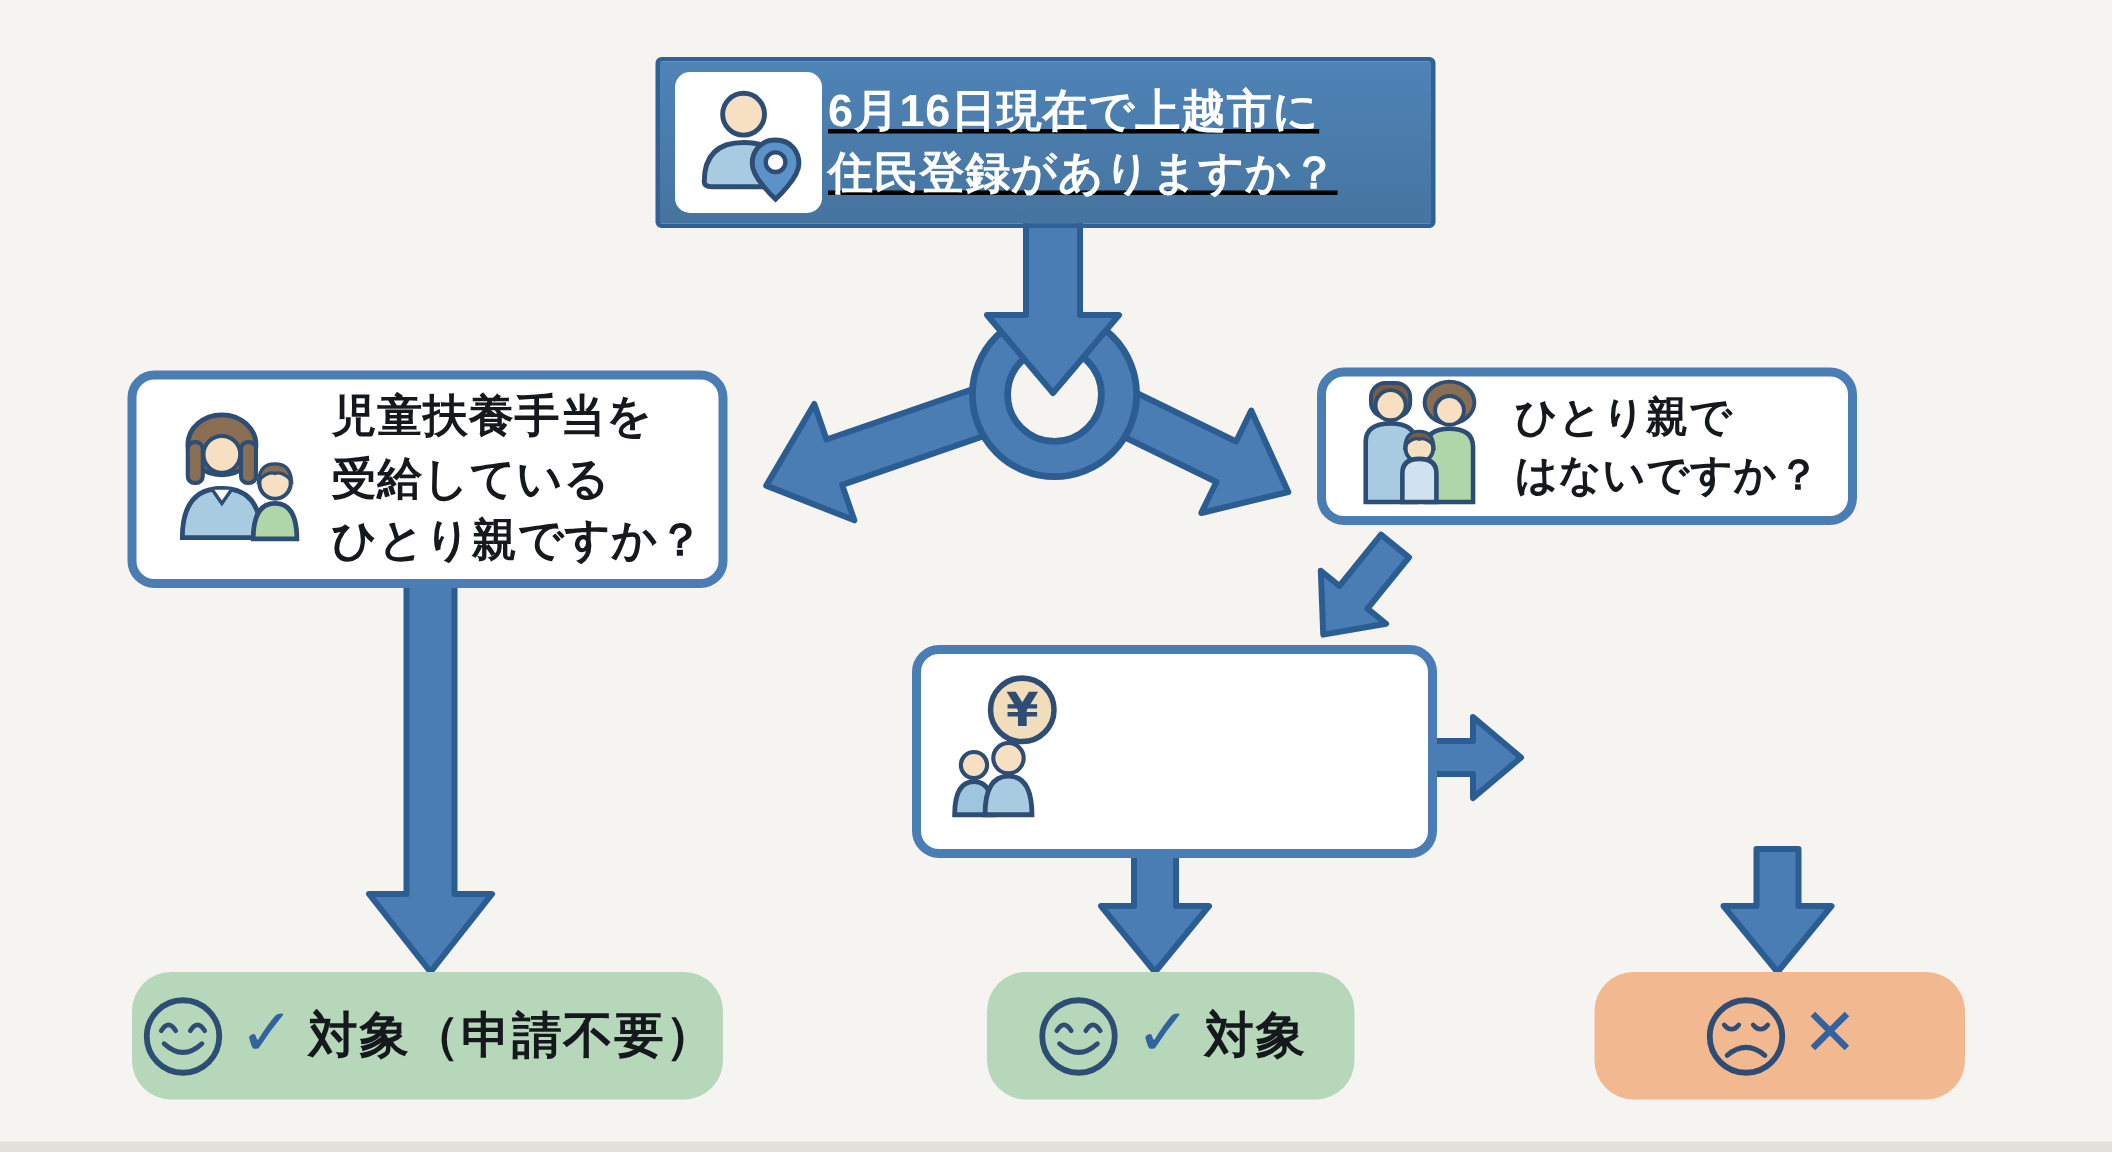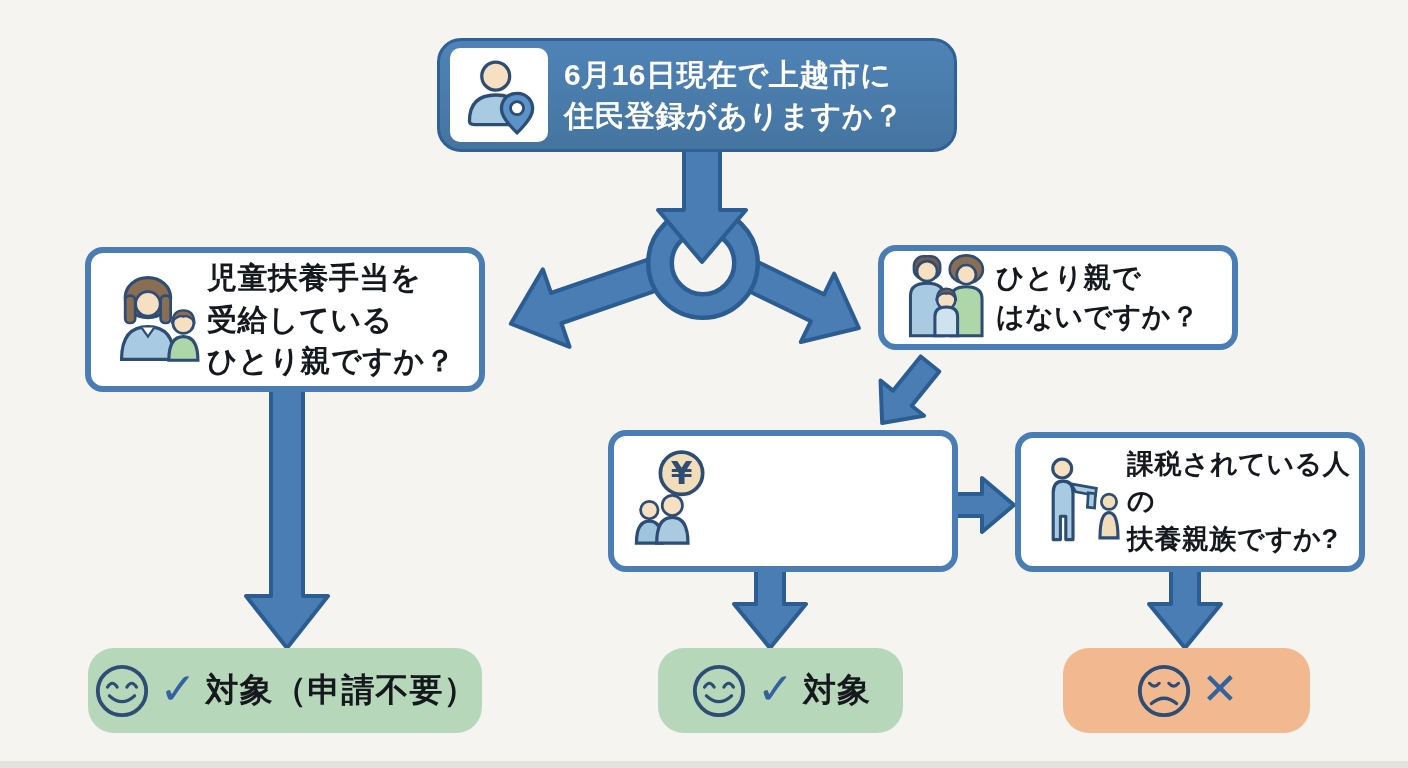--- a/index.html
+++ b/index.html
@@ -10,24 +10,24 @@
     overflow:hidden;
   }
   .floor { position:absolute; left:0; bottom:0; width:100%; height:7px; background:#e2e1dc; }
   svg.connectors { position:absolute; left:0; top:0; z-index:1; }
   .conn { fill:#4a7db3; stroke:#2b5d93; stroke-width:4; stroke-linejoin:round; }
 
   .node {
     position:absolute; z-index:2; box-sizing:border-box;
     display:flex; align-items:center;
   }
-  .qbox { background:#ffffff; border:6px solid #4a7db3; border-radius:18px; padding-left:16px; }
+  .qbox { background:#ffffff; border:6px solid #4a7db3; border-radius:18px; padding-left:16px; gap:14px; }
   .top-box {
     background:linear-gradient(180deg,#4f83b7,#45749f);
-    border:3px solid #2f6097; border-radius:24px; padding:10px; gap:16px;
+    border:3px solid #2f6097; border-radius:4px; padding:10px; gap:4px;text-decoration:underline;
   }
   .icon-tile { width:98px; height:94px; background:#ffffff; border-radius:10px; flex:0 0 auto;
     display:flex; align-items:center; justify-content:center; }
   .node-text {
     font-weight:bold; white-space:pre-line; line-height:1.38; color:#15181c; letter-spacing:0.5px;
   }
   .top-text { color:#ffffff; font-size:30px; }
   .t30 { font-size:30px; }
   .t28 { font-size:28px; }
   .t27 { font-size:27px; }
@@ -143,34 +143,20 @@
         <circle cx="56" cy="28" r="23" fill="#f2ddbb" stroke="#2e4d74" stroke-width="4"></circle>
         <text x="56" y="40" font-size="34" font-weight="bold" fill="#2e4d74" text-anchor="middle" font-family="DejaVu Sans, sans-serif">¥</text>
         <circle cx="21" cy="68" r="9.5" fill="#f7dfc2" stroke="#2e4d74" stroke-width="3"></circle>
         <path d="M7,104 Q7,80 21,80 Q35,80 35,104 Z" fill="#9fc4dd" stroke="#2e4d74" stroke-width="3.5"></path>
         <circle cx="46" cy="63" r="11" fill="#f7dfc2" stroke="#2e4d74" stroke-width="3"></circle>
         <path d="M29,104 Q29,76 46,76 Q63,76 63,104 Z" fill="#a8cbe2" stroke="#2e4d74" stroke-width="3.5"></path>
       </svg>
     </span>
   </div>
 
-  <div class="node qbox" style="left:1015px;top:432px;width:350px;height:140px">
-    <span class="node-icon">
-      <svg width="90" height="96" viewBox="0 0 100 100">
-        <circle cx="28" cy="15" r="10.5" fill="#f7dfc2" stroke="#2e4d74" stroke-width="3.5"></circle>
-        <path d="M18,94 L18,42 Q18,29 29,29 Q40,29 40,42 L40,94 L32,94 L32,68 L26,68 L26,94 Z" fill="#a8cbe2" stroke="#2e4d74" stroke-width="3.5" stroke-linejoin="round"></path>
-        <path d="M38,32 L66,37 L65,45 L43,41 Z" fill="#a8cbe2" stroke="#2e4d74" stroke-width="3"></path>
-        <path d="M57,42 L65,43 L64,59 L56,58 Z" fill="#a8cbe2" stroke="#2e4d74" stroke-width="3"></path>
-        <circle cx="80" cy="52" r="8.5" fill="#f2ddbb" stroke="#2e4d74" stroke-width="3"></circle>
-        <path d="M70,92 Q70,64 80,64 Q90,64 90,92 Z" fill="#f2ddbb" stroke="#2e4d74" stroke-width="3.5"></path>
-      </svg>
-    </span>
-    <div class="node-text t27">課税されている人の
-扶養親族ですか?</div>
-  </div>
 
   <div class="result green" style="left:88px;top:648px;width:394px;height:85px">
     <span class="face">
       <svg width="58" height="58" viewBox="0 0 60 60">
         <circle cx="30" cy="30" r="25" fill="none" stroke="#2e4d74" stroke-width="4"></circle>
         <path d="M15,26 Q20,18 25,26" fill="none" stroke="#2e4d74" stroke-width="3.2" stroke-linecap="round"></path>
         <path d="M35,26 Q40,18 45,26" fill="none" stroke="#2e4d74" stroke-width="3.2" stroke-linecap="round"></path>
         <path d="M17,35 Q30,47 43,35" fill="none" stroke="#2e4d74" stroke-width="3.4" stroke-linecap="round"></path>
       </svg>
     </span>

